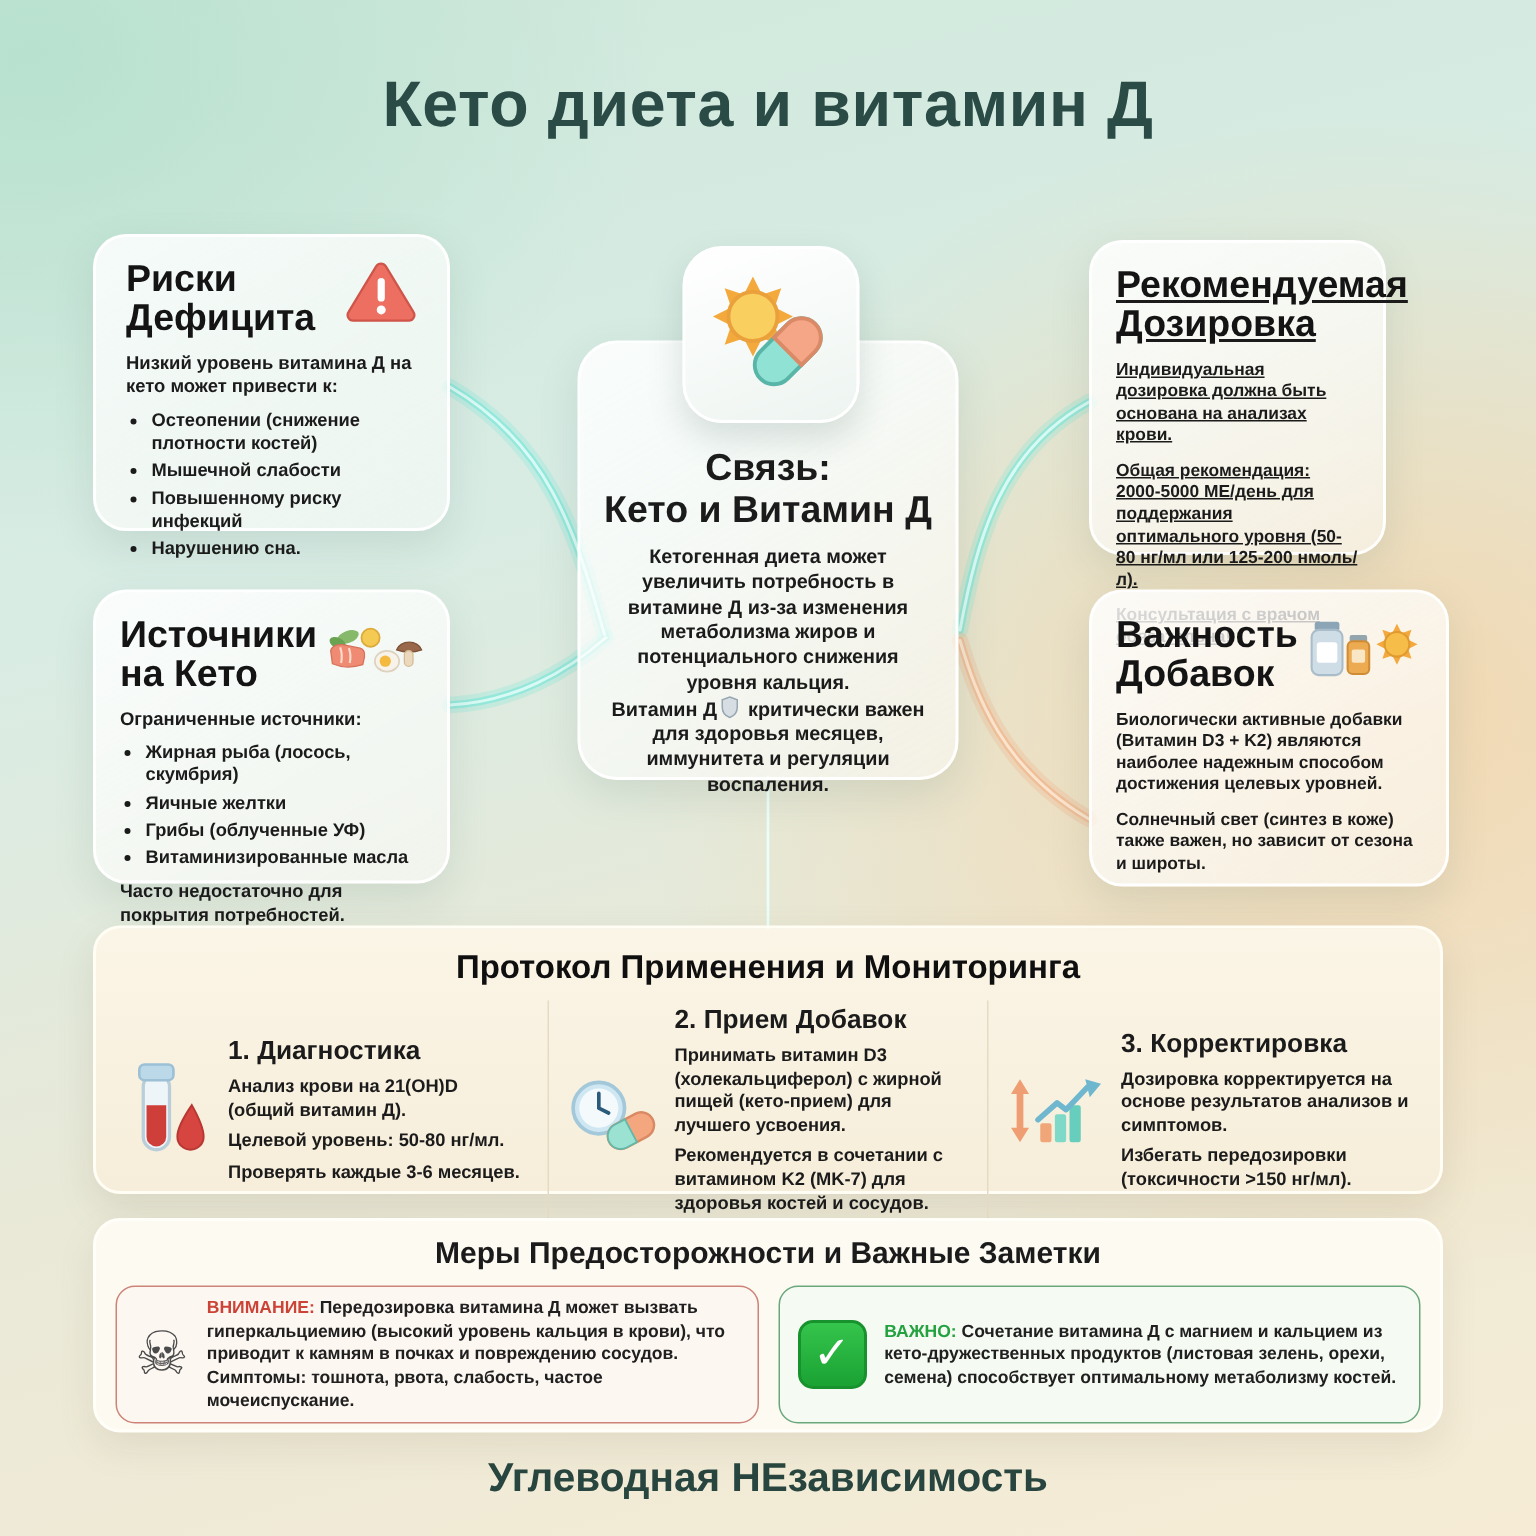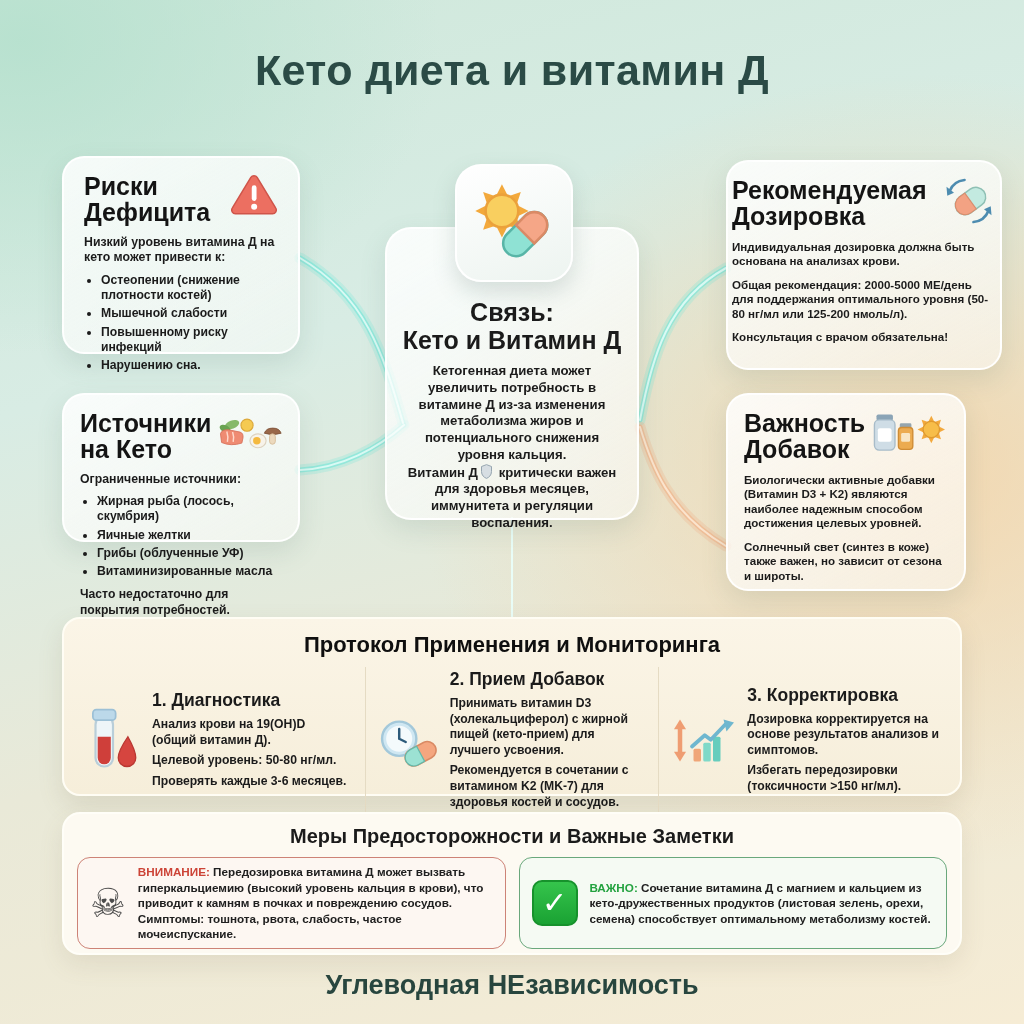--- a/index.html
+++ b/index.html
@@ -17,22 +17,22 @@
     border:2px solid rgba(255,255,255,.92);
     box-shadow:0 10px 26px rgba(96,125,115,.16);}
   .card-head{display:flex;justify-content:space-between;align-items:flex-start;gap:6px;}
   .card-title{font-size:25px;font-weight:800;color:#141414;line-height:1.05;white-space:pre-line;}
   .card-intro{margin:9px 0 0;font-size:12.3px;font-weight:700;line-height:1.28;}
   .bullets{margin:7px 0 0;padding-left:17px;}
   .bullets li{margin:0 0 3px;font-size:12.2px;font-weight:600;line-height:1.25;}
   .card-outro{margin:8px 0 0;font-size:12.2px;font-weight:600;line-height:1.28;}
   .card-paras p{margin:0 0 9px;font-size:11.6px;font-weight:600;line-height:1.26;}
   #card-risks{left:62px;top:156px;width:238px;height:198px;padding:15px 20px;}
-  #card-sources{left:62px;top:393px;width:238px;height:149px;padding:15px 16px;}
-  #card-dosage{left:726px;top:160px;width:276px;height:210px;padding:15px 4px;}
+  #card-sources{left:62px;top:393px;width:238px;height:196px;padding:15px 16px;}
+  #card-dosage{left:726px;top:160px;width:198px;height:210px;padding:15px 16px;text-decoration:underline;}
   #card-supplements{left:726px;top:393px;width:240px;height:198px;padding:15px 16px;}
   #badge{left:455px;top:164px;width:118px;height:118px;z-index:3;border-radius:26px;
     display:flex;align-items:center;justify-content:center;
     background:linear-gradient(160deg,#ffffff,#edf4f0);
     border:2px solid rgba(255,255,255,.95);box-shadow:0 10px 22px rgba(96,125,115,.22);}
   #card-central{left:385px;top:227px;width:254px;height:293px;padding:70px 15px 12px;text-align:center;border-radius:26px;}
   .center-title{font-size:25px;font-weight:800;line-height:1.1;white-space:pre-line;}
   .center-body{margin:9px 0 0;font-size:13.2px;font-weight:600;line-height:1.27;white-space:pre-line;}
   .inline-ico{vertical-align:-2px;margin:0 2px;}
   #protocol{left:62px;top:617px;width:900px;height:179px;border-radius:18px;
@@ -238,21 +238,21 @@
       <div class="step">
         <svg class="step-icon" width="58" height="70" viewBox="0 0 64 80">
           <rect x="12" y="10" width="20" height="58" rx="10" fill="#eef5f8" stroke="#b9ced9" stroke-width="2.5"></rect>
           <path d="M14.5 34 h15 v24 a7.5 7.5 0 0 1 -15 0 z" fill="#cf3f3a"></path>
           <rect x="9" y="3" width="26" height="12" rx="4" fill="#bcd9ea" stroke="#9cc0d6" stroke-width="2"></rect>
           <path d="M49,34 Q58,50 58,58 A10,10 0 0 1 38,58 Q38,50 49,34 Z" fill="#d6453f" stroke="#b93732" stroke-width="1.5"></path>
         </svg>
         <div>
           <p class="step-title">1. Диагностика</p>
           <div class="step-lines">
-            <p>Анализ крови на 19(OH)D (общий витамин Д).</p>
+            <p>Анализ крови на 21(OH)D (общий витамин Д).</p>
             <p>Целевой уровень: 50-80 нг/мл.</p>
             <p>Проверять каждые 3-6 месяцев.</p>
           </div>
         </div>
       </div>
       <div class="step">
         <svg class="step-icon" width="62" height="54" viewBox="0 0 76 64">
           <circle cx="26" cy="28" r="21" fill="#cfe7f2" stroke="#a3c8da" stroke-width="3"></circle>
           <circle cx="26" cy="28" r="16" fill="#f4fafc"></circle>
           <path d="M26 28 V16 M26 28 l8 4" stroke="#2c5a7a" stroke-width="3" stroke-linecap="round" fill="none"></path>

